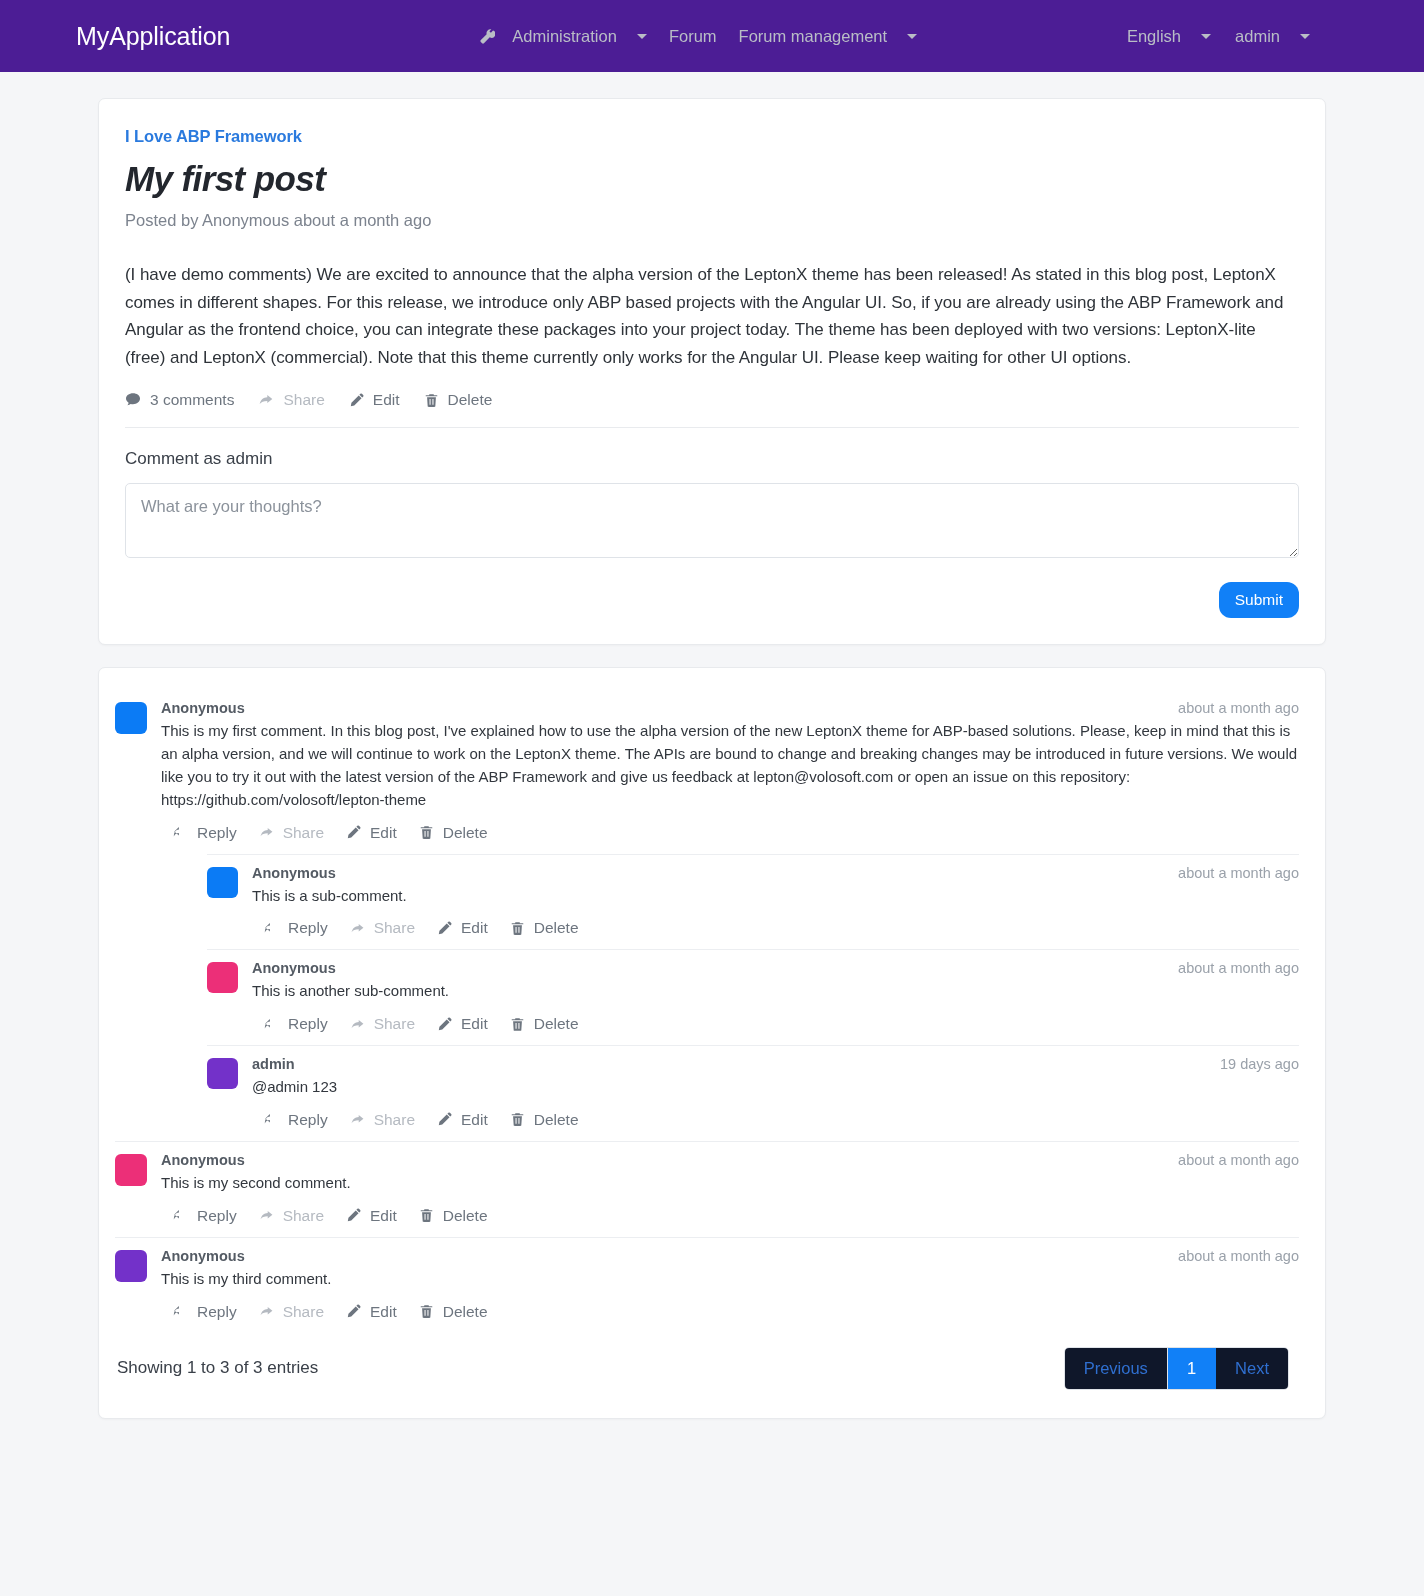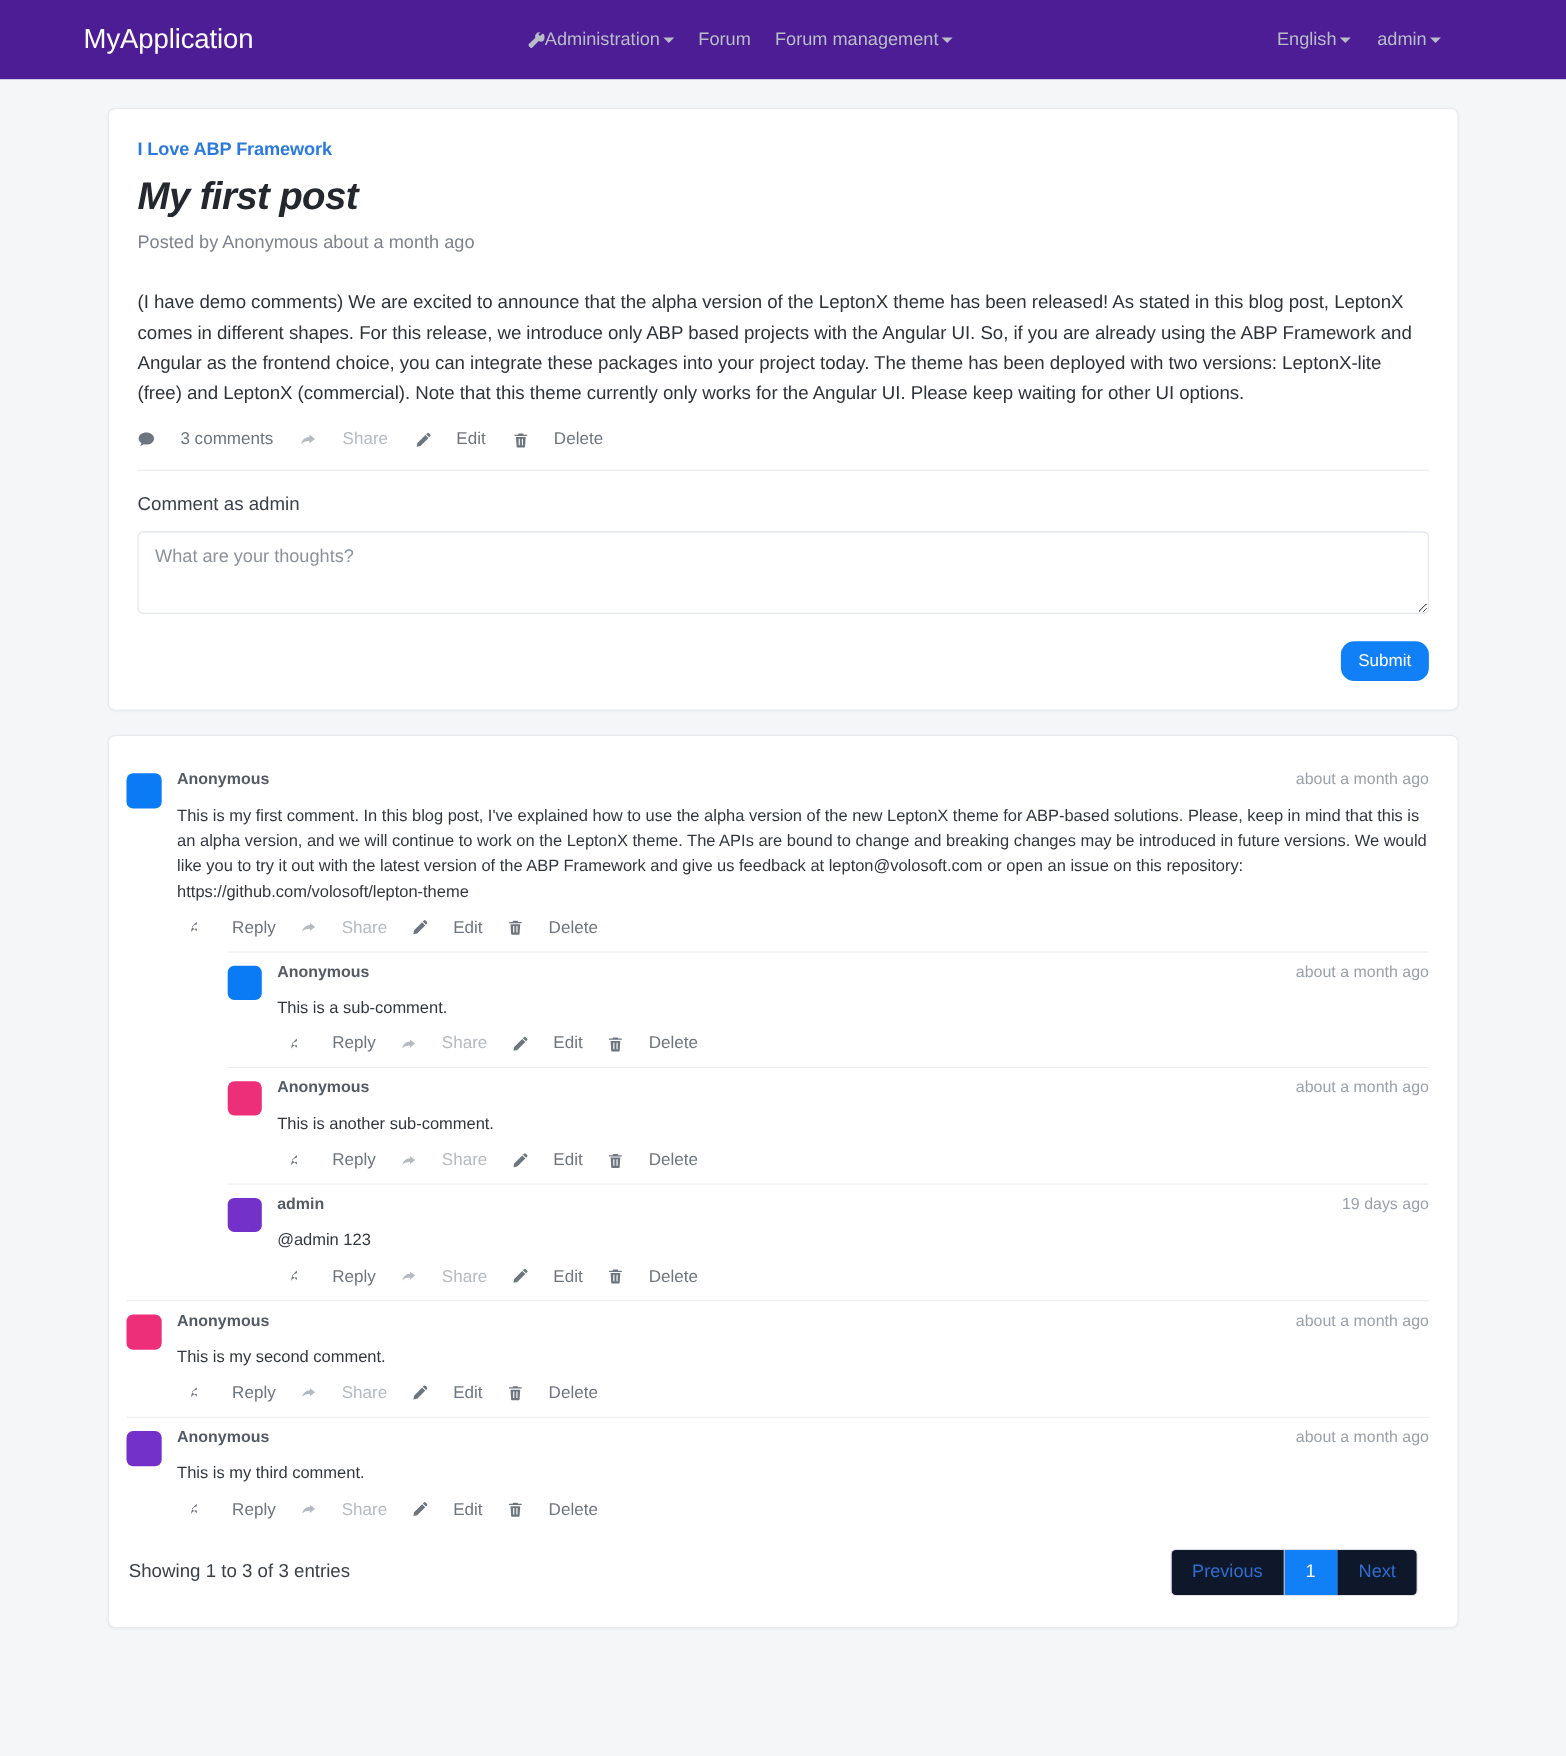--- a/index.html
+++ b/index.html
@@ -30,21 +30,21 @@
     display: flex;
     align-items: center;
     gap: 22px;
     margin-left: 250px;
   }
   .nav-link {
     color: #b9bdc6;
     font-size: 16.5px;
     display: flex;
     align-items: center;
-    gap: 0;
+    gap: 17px;
     white-space: nowrap;
     cursor: pointer;
   }
   .caret {
     width: 0; height: 0;
     border-left: 5px solid transparent;
     border-right: 5px solid transparent;
     border-top: 5.5px solid #b9bdc6;
     margin-left: 3px;
     display: inline-block;
@@ -104,21 +104,21 @@
   
   .actions {
     display: flex;
     align-items: center;
     gap: 24px;
     margin-top: 20px;
   }
   .action {
     display: flex;
     align-items: center;
-    gap: 23px;
+    gap: 9px;
     font-size: 15.5px;
     color: #6d757f;
     cursor: pointer;
     white-space: nowrap;
   }
   .action.muted { color: #b5bac1; }
   .action .ic { display: inline-flex; align-items: center; }
 
   .divider {
     height: 1px;
@@ -193,21 +193,21 @@
   }
   .cmt-time {
     font-size: 14.5px;
     color: #9aa1aa;
     white-space: nowrap;
   }
   .cmt-text {
     font-size: 15px;
     color: #32373e;
     line-height: 1.52;
-    margin-top: 14px;
+    margin-top: 4px;
     letter-spacing: -0.02px;
   }
   .cmt-actions {
     display: flex;
     align-items: flex-start;
     gap: 22px;
     margin-top: 12px;
     padding-left: 12px;
   }
   .cmt-sep {

